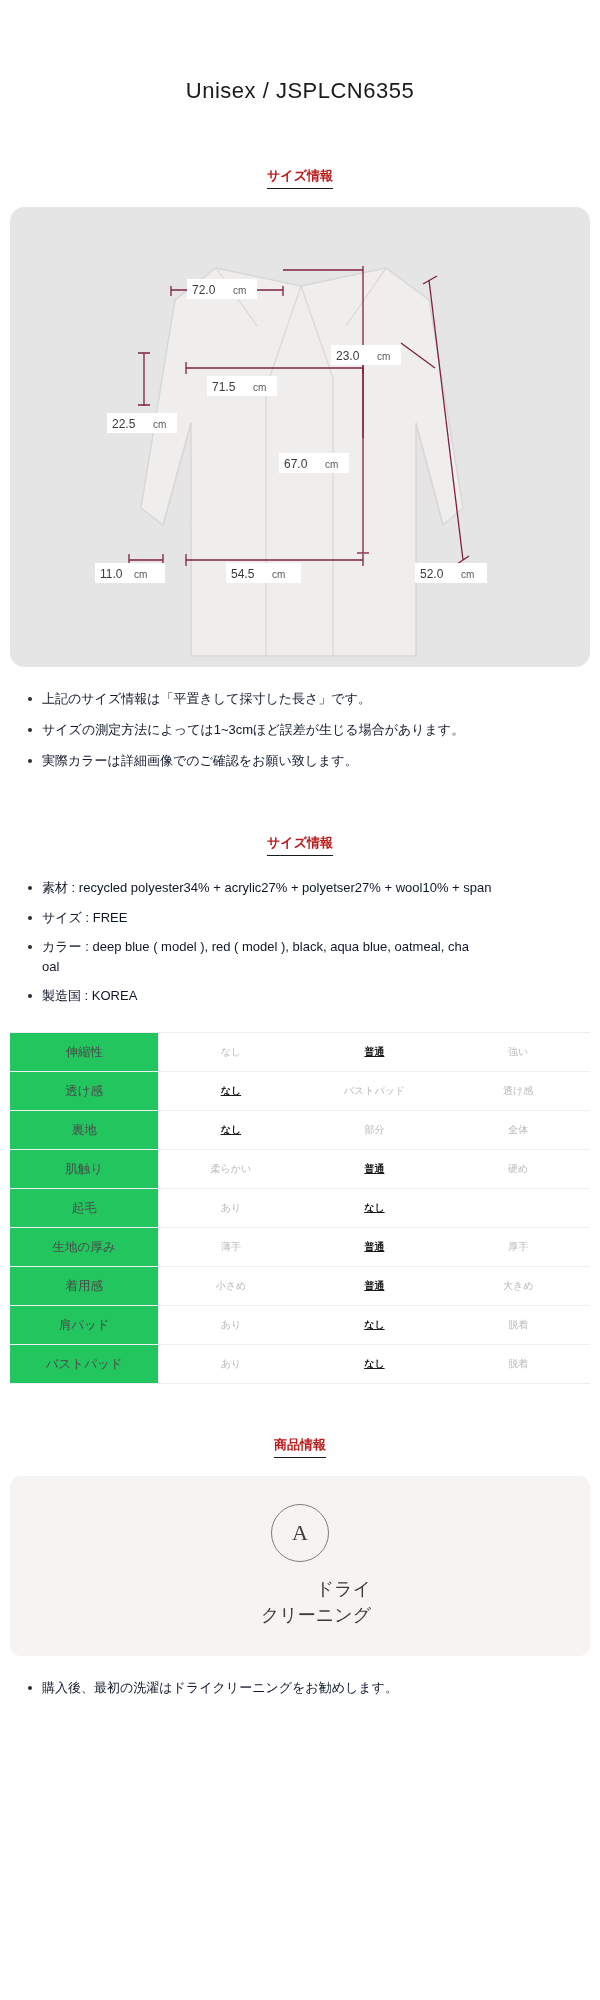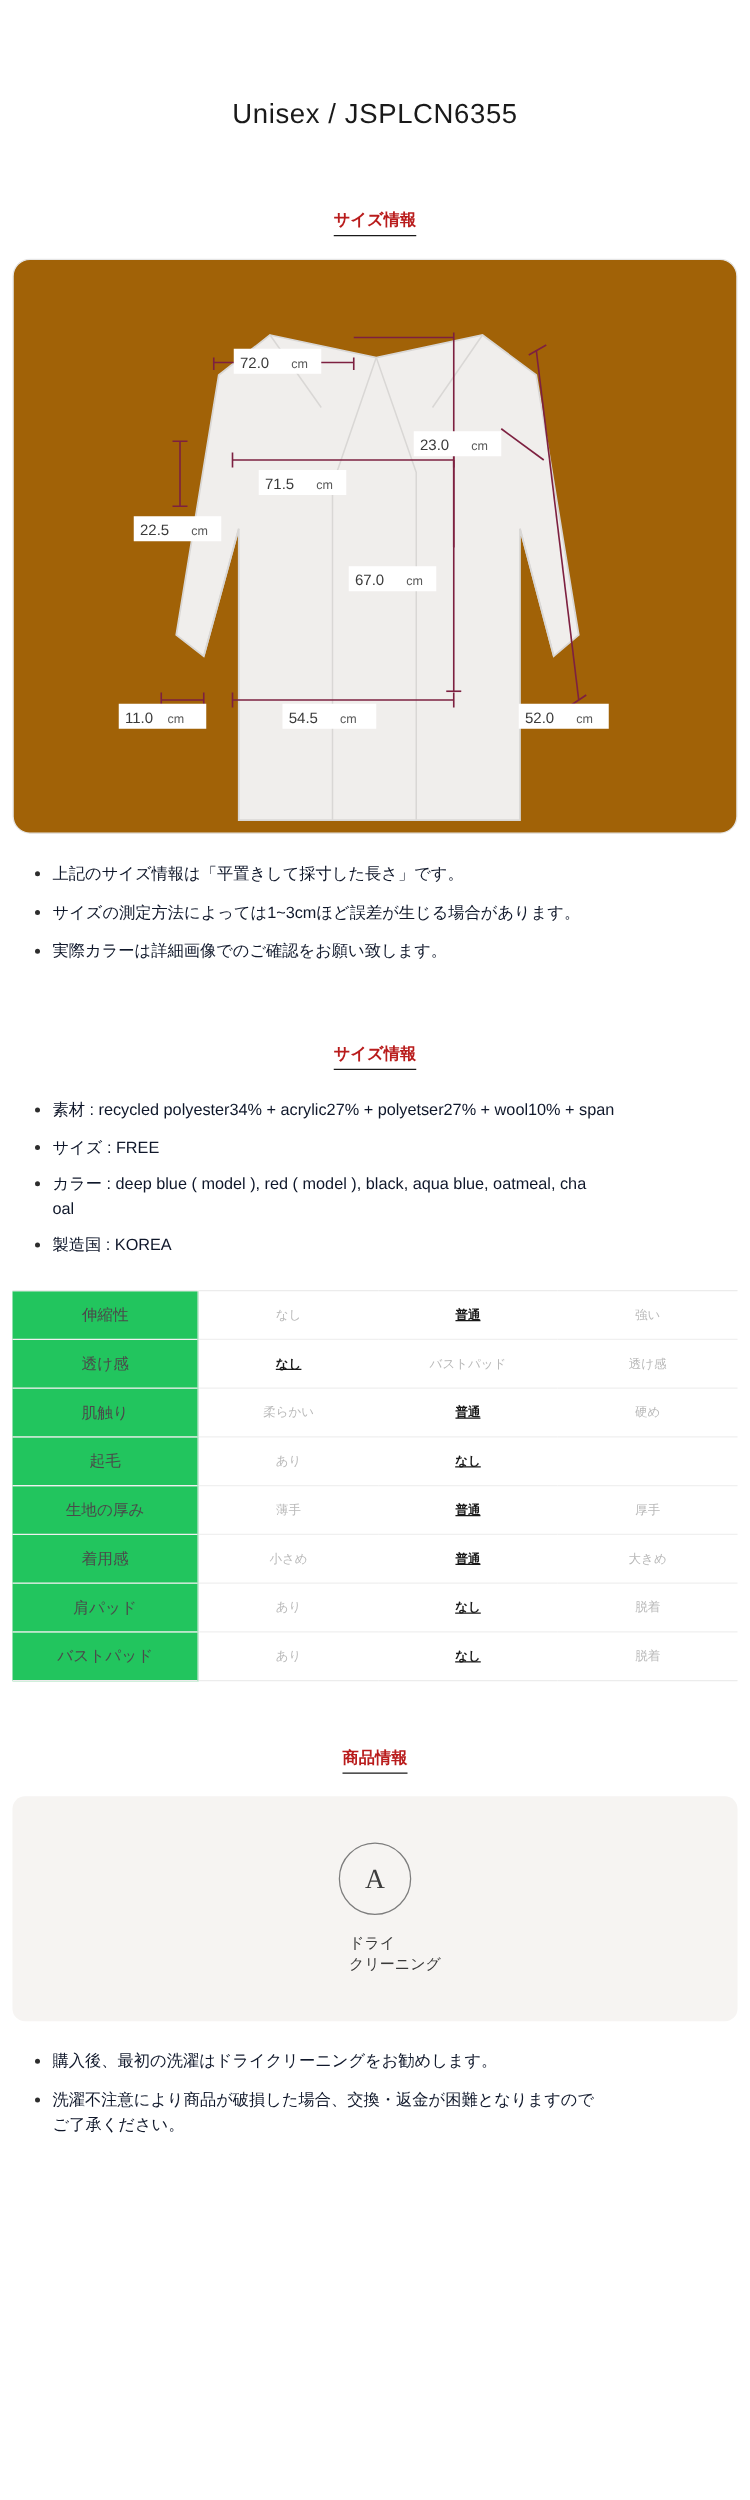--- a/index.html
+++ b/index.html
@@ -34,21 +34,21 @@
   }
   .section-heading span {
     display: inline-block;
     border-bottom: 1px solid #1a1a1a;
     padding-bottom: 3px;
   }
   .diagram-card {
     margin: 18px 10px 0 10px;
     border: 1px solid #e6e6e6;
     border-radius: 14px;
-    background: #a16207;
+    background: #e5e5e5;
     height: 460px;
     position: relative;
     overflow: hidden;
   }
   .diagram-card svg { display: block; }
   ul.bullets {
     list-style: none;
     margin: 22px 0 0 0;
     padding: 0 14px 0 28px;
   }
@@ -118,22 +118,22 @@
     border: 1px solid #7d7d7d;
     display: flex;
     align-items: center;
     justify-content: center;
     font-size: 22px;
     color: #3d3d3d;
     font-family: "Liberation Serif", serif;
   }
   .care-text {
     margin-top: 14px;
-    text-align: left;
-    font-size: 12px;
+    text-align: right;
+    font-size: 18px;
     line-height: 1.45;
     color: #3a3a3a;
     margin-left: 32px;
   }
   .dim-label {
     font-size: 12px;
     fill: #3a3a3a;
     font-family: "Liberation Sans", sans-serif;
   }
   .dim-unit { font-size: 10px; fill: #5a5a5a; }
@@ -255,20 +255,26 @@
         <td class="opt on">普通</td>
         <td class="opt">強い</td>
       </tr>
       <tr>
         <td class="label">透け感</td>
         <td class="opt on">なし</td>
         <td class="opt">バストパッド</td>
         <td class="opt">透け感</td>
       </tr>
       <tr>
+        <td class="label">裏地</td>
+        <td class="opt on">なし</td>
+        <td class="opt">部分</td>
+        <td class="opt">全体</td>
+      </tr>
+      <tr>
         <td class="label">肌触り</td>
         <td class="opt">柔らかい</td>
         <td class="opt on">普通</td>
         <td class="opt">硬め</td>
       </tr>
       <tr>
         <td class="label">起毛</td>
         <td class="opt">あり</td>
         <td class="opt on">なし</td>
         <td class="opt"></td>
@@ -309,17 +315,15 @@
       <span>A</span>
     </div>
     <div class="care-text">
       <div>ドライ</div>
       <div>クリーニング</div>
     </div>
   </div>
 
   <ul class="bullets">
     <li>購入後、最初の洗濯はドライクリーニングをお勧めします。</li>
-    <li style="white-space: pre-line;">洗濯不注意により商品が破損した場合、交換・返金が困難となりますので
-ご了承ください。</li>
   </ul>
 
 </div>
 
 </body></html>

